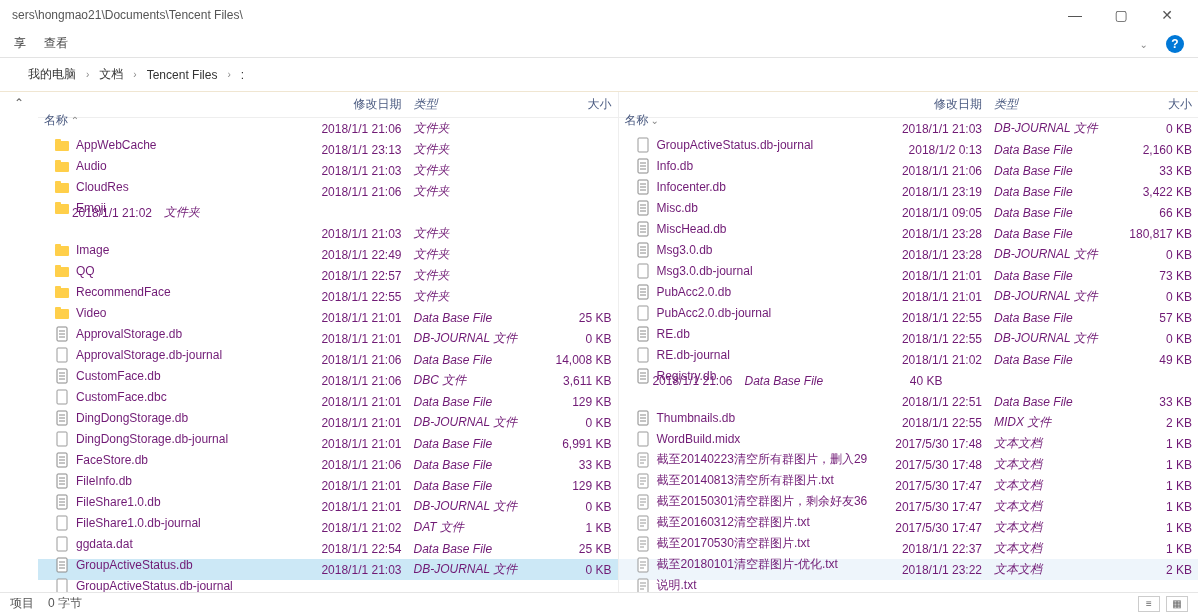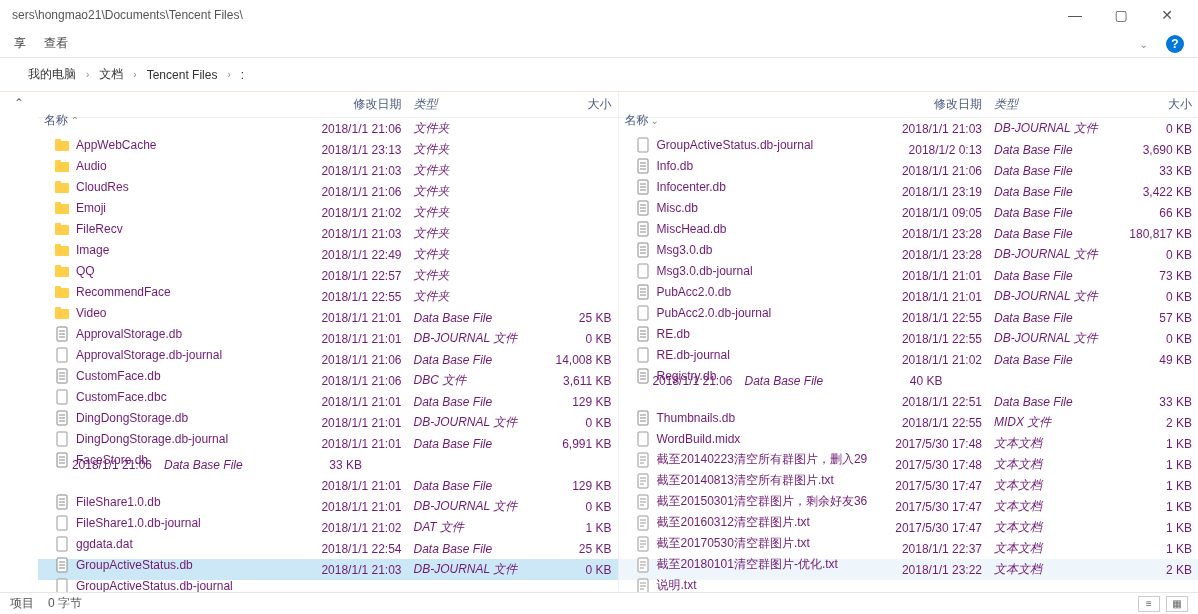--- a/index.html
+++ b/index.html
@@ -233,83 +233,74 @@
                 <rect x="1" y="2" width="6" height="3" rx="1"></rect>
               </svg>
             </span>
             <span>Emoji</span>
           </div>
           <div class="cell c-date">2018/1/1 21:06</div>
           <div class="cell c-type">文件夹</div>
           <div class="cell c-size"></div>
         </div>
         <div class="row">
+          <div class="cell c-date">2018/1/1 21:02</div>
+          <div class="cell c-type">文件夹</div>
+          <div class="cell c-size"></div>
+        </div>
+        <div class="row">
           <div class="cell c-name namecell">
             <span class="icon folder-ico">
               <svg width="16" height="16">
                 <rect x="1" y="4" width="14" height="10" rx="1"></rect>
                 <rect x="1" y="2" width="6" height="3" rx="1"></rect>
               </svg>
             </span>
-            <span>FileRecv</span>
-          </div>
-          <div class="cell c-date">2018/1/1 21:02</div>
+            <span>Image</span>
+          </div>
+          <div class="cell c-date">2018/1/1 21:03</div>
           <div class="cell c-type">文件夹</div>
           <div class="cell c-size"></div>
         </div>
         <div class="row">
           <div class="cell c-name namecell">
             <span class="icon folder-ico">
               <svg width="16" height="16">
                 <rect x="1" y="4" width="14" height="10" rx="1"></rect>
                 <rect x="1" y="2" width="6" height="3" rx="1"></rect>
               </svg>
             </span>
-            <span>Image</span>
-          </div>
-          <div class="cell c-date">2018/1/1 21:03</div>
+            <span>QQ</span>
+          </div>
+          <div class="cell c-date">2018/1/1 22:49</div>
           <div class="cell c-type">文件夹</div>
           <div class="cell c-size"></div>
         </div>
         <div class="row">
           <div class="cell c-name namecell">
             <span class="icon folder-ico">
               <svg width="16" height="16">
                 <rect x="1" y="4" width="14" height="10" rx="1"></rect>
                 <rect x="1" y="2" width="6" height="3" rx="1"></rect>
               </svg>
             </span>
-            <span>QQ</span>
-          </div>
-          <div class="cell c-date">2018/1/1 22:49</div>
+            <span>RecommendFace</span>
+          </div>
+          <div class="cell c-date">2018/1/1 22:57</div>
           <div class="cell c-type">文件夹</div>
           <div class="cell c-size"></div>
         </div>
         <div class="row">
           <div class="cell c-name namecell">
             <span class="icon folder-ico">
               <svg width="16" height="16">
                 <rect x="1" y="4" width="14" height="10" rx="1"></rect>
                 <rect x="1" y="2" width="6" height="3" rx="1"></rect>
               </svg>
             </span>
-            <span>RecommendFace</span>
-          </div>
-          <div class="cell c-date">2018/1/1 22:57</div>
-          <div class="cell c-type">文件夹</div>
-          <div class="cell c-size"></div>
-        </div>
-        <div class="row">
-          <div class="cell c-name namecell">
-            <span class="icon folder-ico">
-              <svg width="16" height="16">
-                <rect x="1" y="4" width="14" height="10" rx="1"></rect>
-                <rect x="1" y="2" width="6" height="3" rx="1"></rect>
-              </svg>
-            </span>
             <span>Video</span>
           </div>
           <div class="cell c-date">2018/1/1 22:55</div>
           <div class="cell c-type">文件夹</div>
           <div class="cell c-size"></div>
         </div>
         <div class="row">
           <div class="cell c-name namecell">
             <span class="icon db-ico">
               <svg width="16" height="16" fill="none" stroke-width="1">
@@ -406,20 +397,31 @@
                 <line x1="5" y1="11" x2="11" y2="11"></line>
               </svg>
             </span>
             <span>FaceStore.db</span>
           </div>
           <div class="cell c-date">2018/1/1 21:01</div>
           <div class="cell c-type">Data Base File</div>
           <div class="cell c-size">6,991 KB</div>
         </div>
         <div class="row">
+          <div class="cell c-name namecell">
+            <span class="icon db-ico">
+              <svg width="16" height="16" fill="none" stroke-width="1">
+                <rect x="3" y="1" width="10" height="14" rx="1"></rect>
+                <line x1="5" y1="5" x2="11" y2="5"></line>
+                <line x1="5" y1="8" x2="11" y2="8"></line>
+                <line x1="5" y1="11" x2="11" y2="11"></line>
+              </svg>
+            </span>
+            <span>FileInfo.db</span>
+          </div>
           <div class="cell c-date">2018/1/1 21:06</div>
           <div class="cell c-type">Data Base File</div>
           <div class="cell c-size">33 KB</div>
         </div>
         <div class="row">
           <div class="cell c-name namecell">
             <span class="icon db-ico">
               <svg width="16" height="16" fill="none" stroke-width="1">
                 <rect x="3" y="1" width="10" height="14" rx="1"></rect>
                 <line x1="5" y1="5" x2="11" y2="5"></line>
@@ -519,21 +521,21 @@
                 <rect x="3" y="1" width="10" height="14" rx="1"></rect>
                 <line x1="5" y1="5" x2="11" y2="5"></line>
                 <line x1="5" y1="8" x2="11" y2="8"></line>
                 <line x1="5" y1="11" x2="11" y2="11"></line>
               </svg>
             </span>
             <span>Info.db</span>
           </div>
           <div class="cell c-date">2018/1/2 0:13</div>
           <div class="cell c-type">Data Base File</div>
-          <div class="cell c-size">3,690 KB</div>
+          <div class="cell c-size">2,160 KB</div>
         </div>
         <div class="row">
           <div class="cell c-name namecell">
             <span class="icon db-ico">
               <svg width="16" height="16" fill="none" stroke-width="1">
                 <rect x="3" y="1" width="10" height="14" rx="1"></rect>
                 <line x1="5" y1="5" x2="11" y2="5"></line>
                 <line x1="5" y1="8" x2="11" y2="8"></line>
                 <line x1="5" y1="11" x2="11" y2="11"></line>
               </svg>

